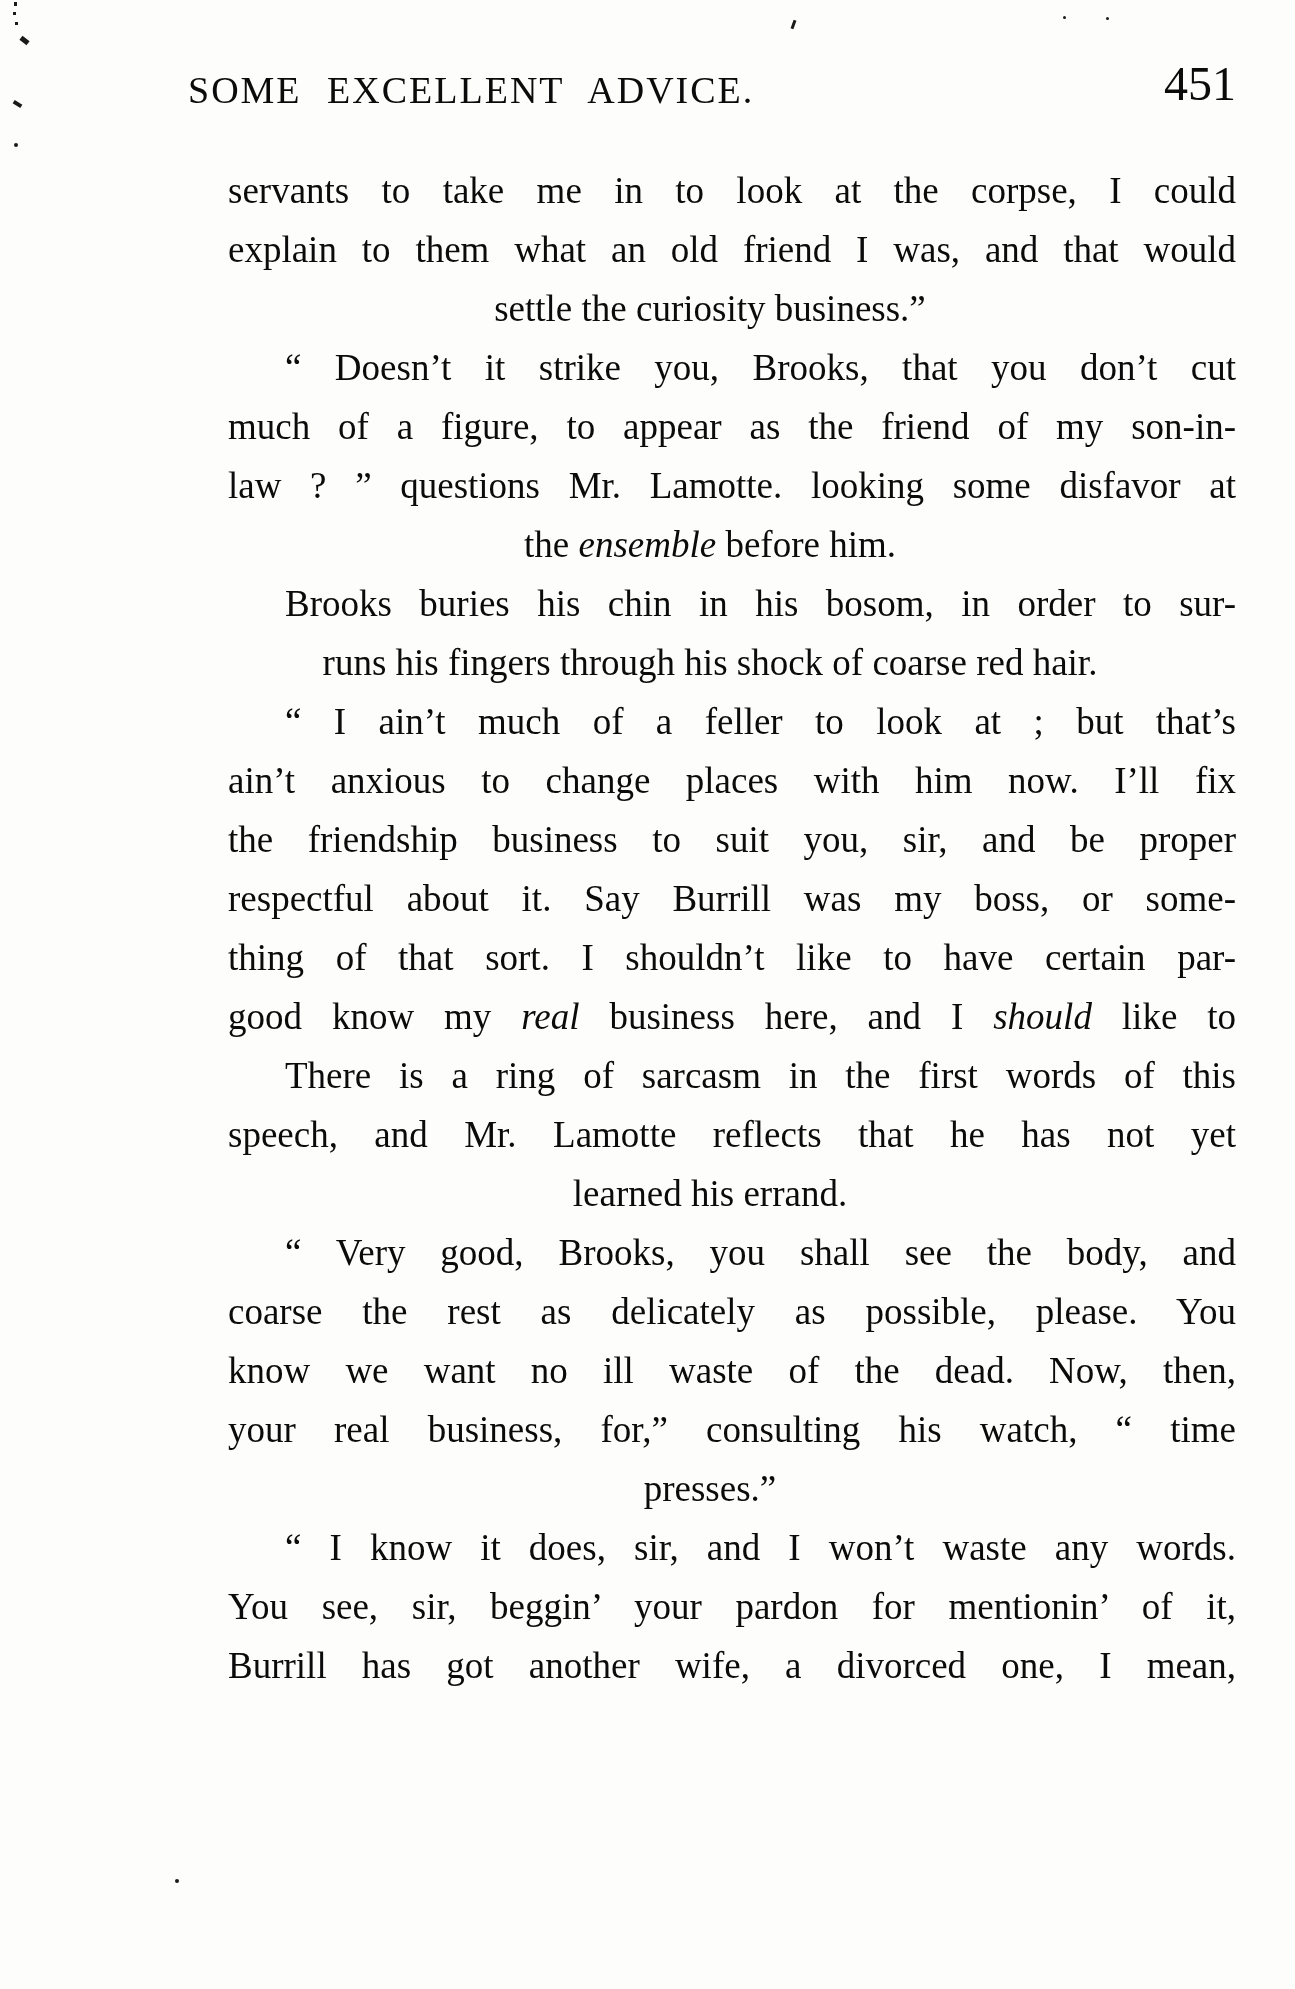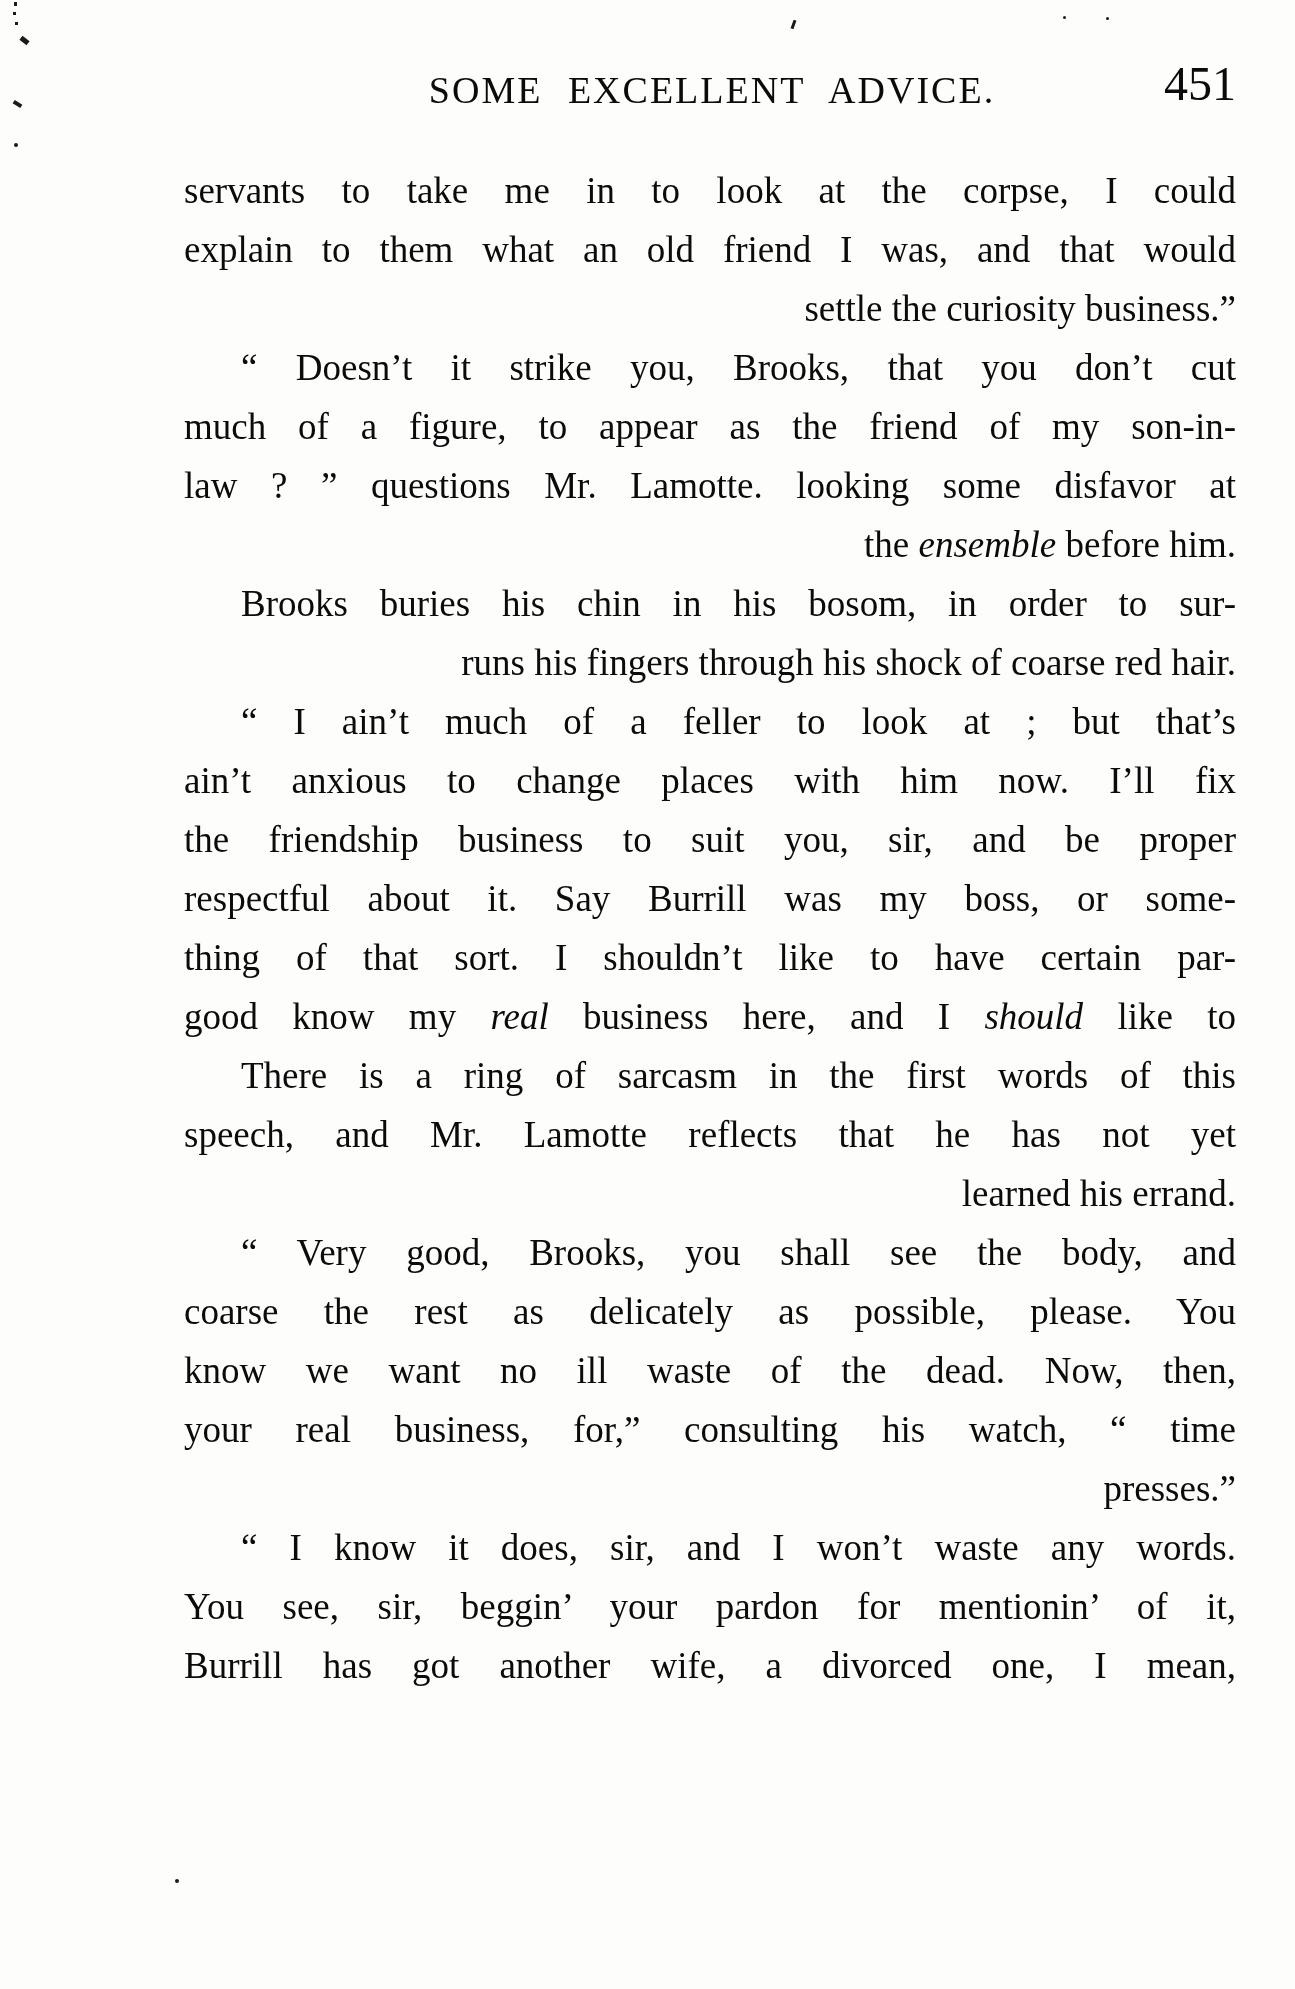--- a/index.html
+++ b/index.html
@@ -21,21 +21,21 @@
     left: 184px;
     top: 60px;
     width: 1052px;
     height: 52px;
   }
   .header-title {
     position: absolute;
     left: 4px;
     right: 0;
     top: 8px;
-    text-align: center;
+    text-align: left;
     font-size: 38px;
     letter-spacing: 2px;
     word-spacing: 14px;
     white-space: nowrap;
   }
   .page-number {
     position: absolute;
     right: 0;
     top: 0;
     font-size: 48px;
@@ -45,27 +45,28 @@
   .text-block {
     position: absolute;
     left: 184px;
     top: 161px;
     width: 1052px;
   }
   .line {
     height: 59px;
     line-height: 59px;
     font-size: 37px;
-    text-align: right;
+    text-align: center;
     white-space: normal;
     overflow: visible;
   }
   .line.justify {
     text-align: justify;
     text-align-last: justify;
+    margin-left: 44px;
   }
   .line.indent {
     text-indent: 57px;
   }
   .line i {
   }
   .speck {
     position: absolute;
     background: #1a1a1a;
   }

